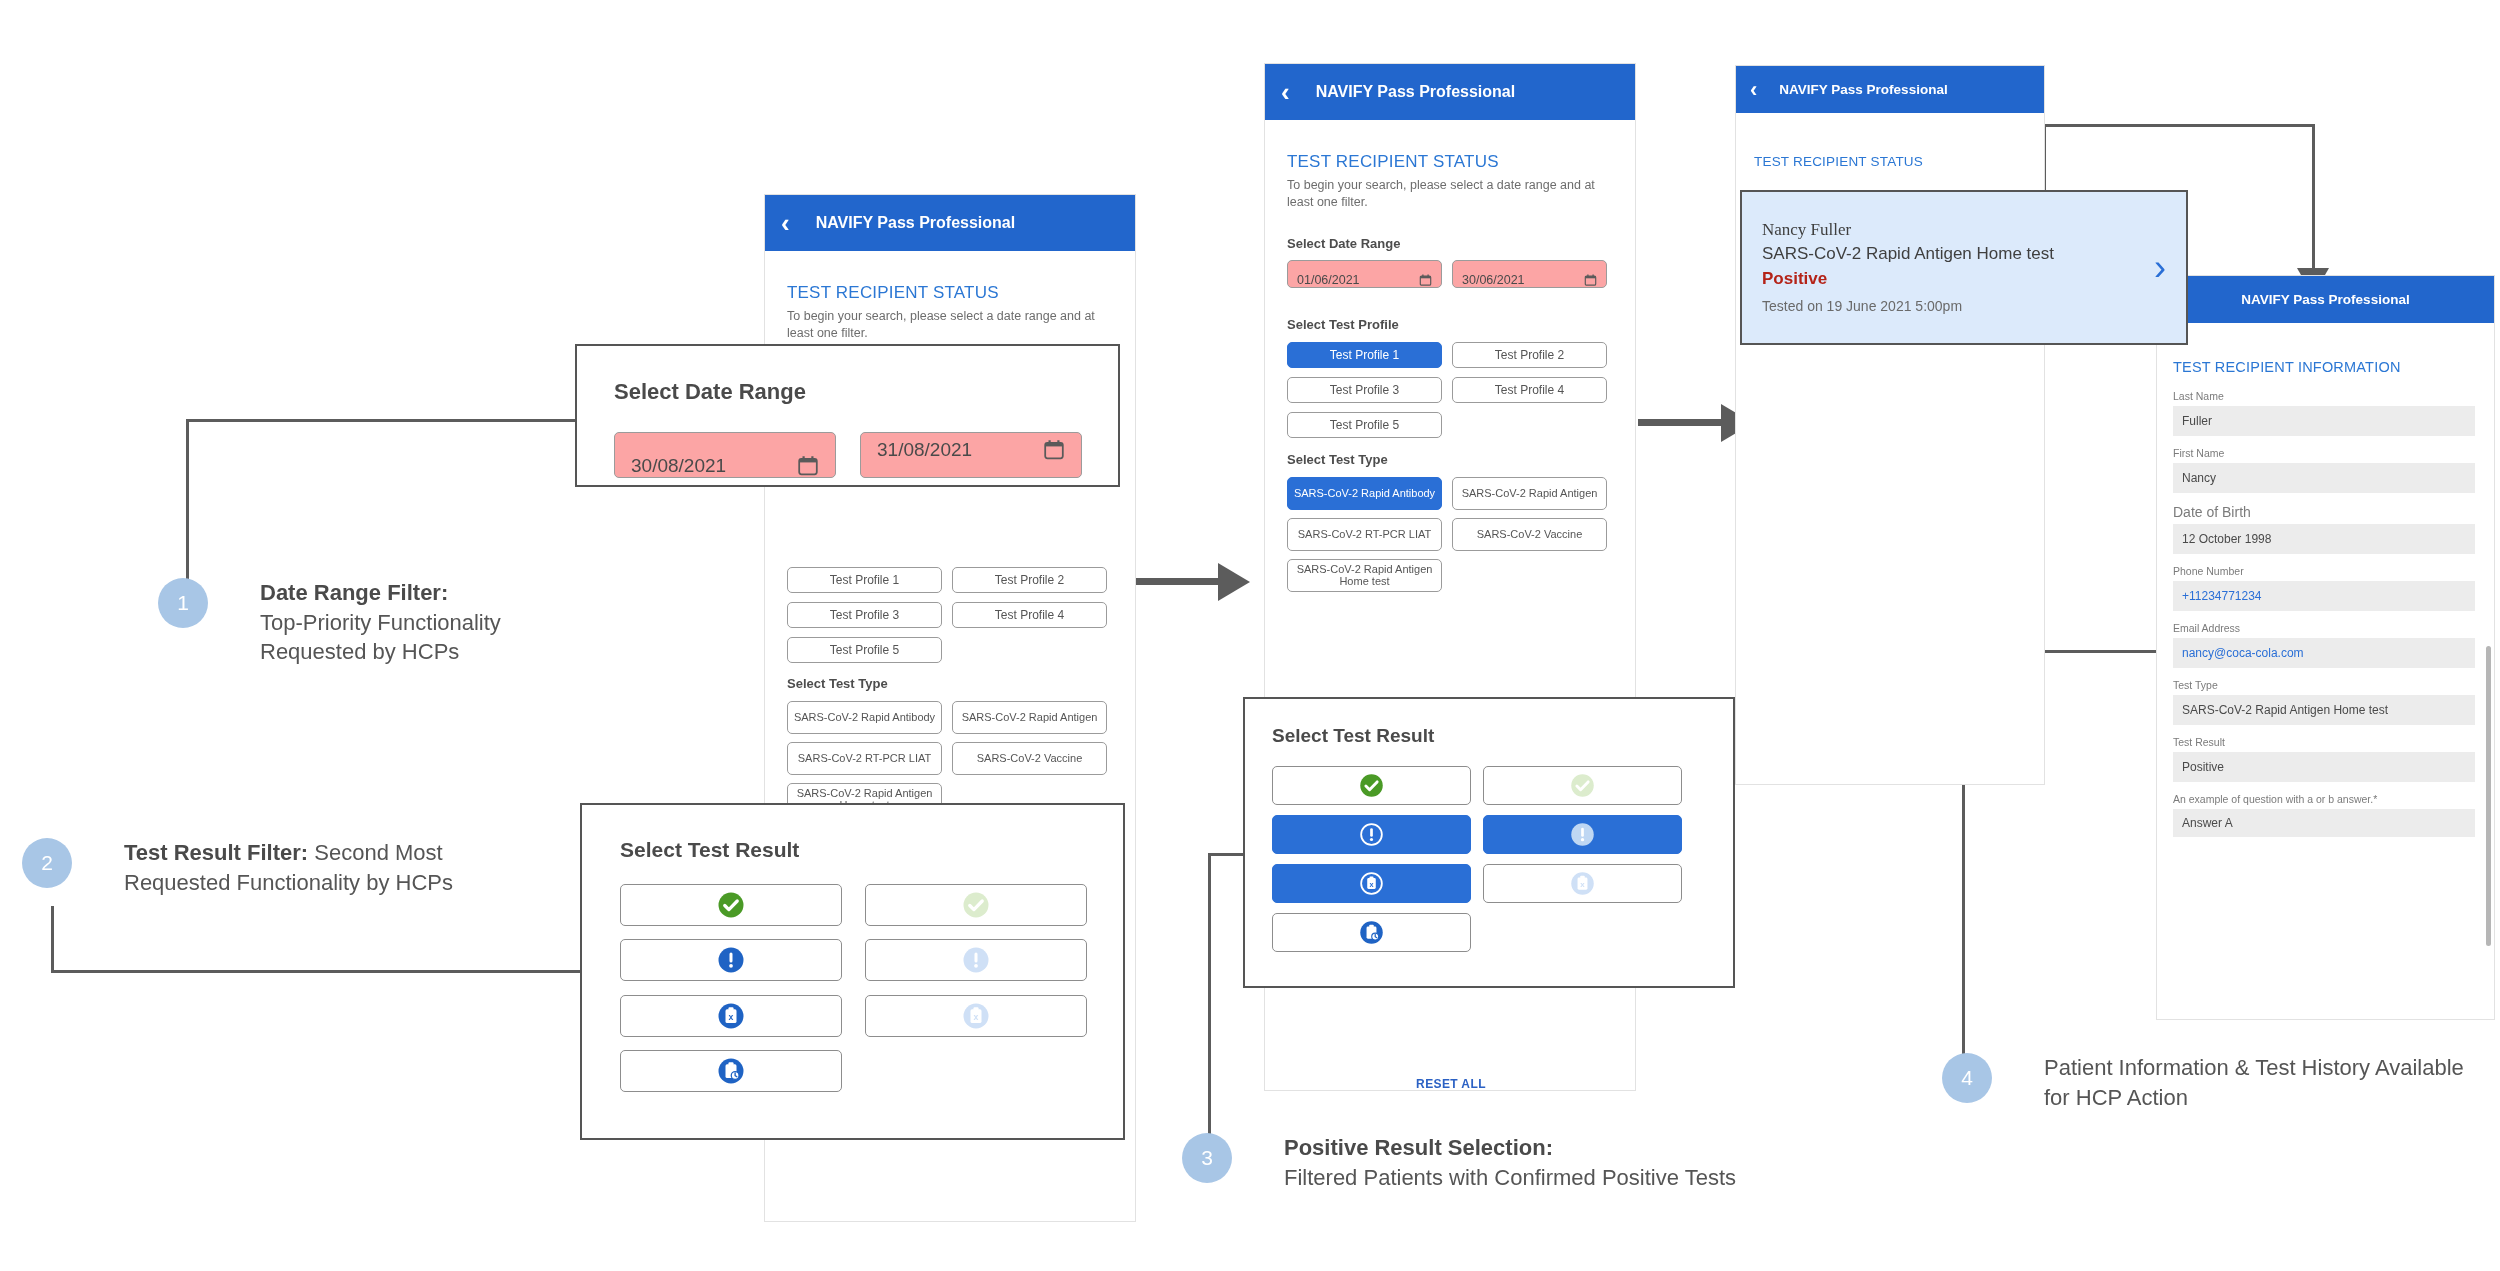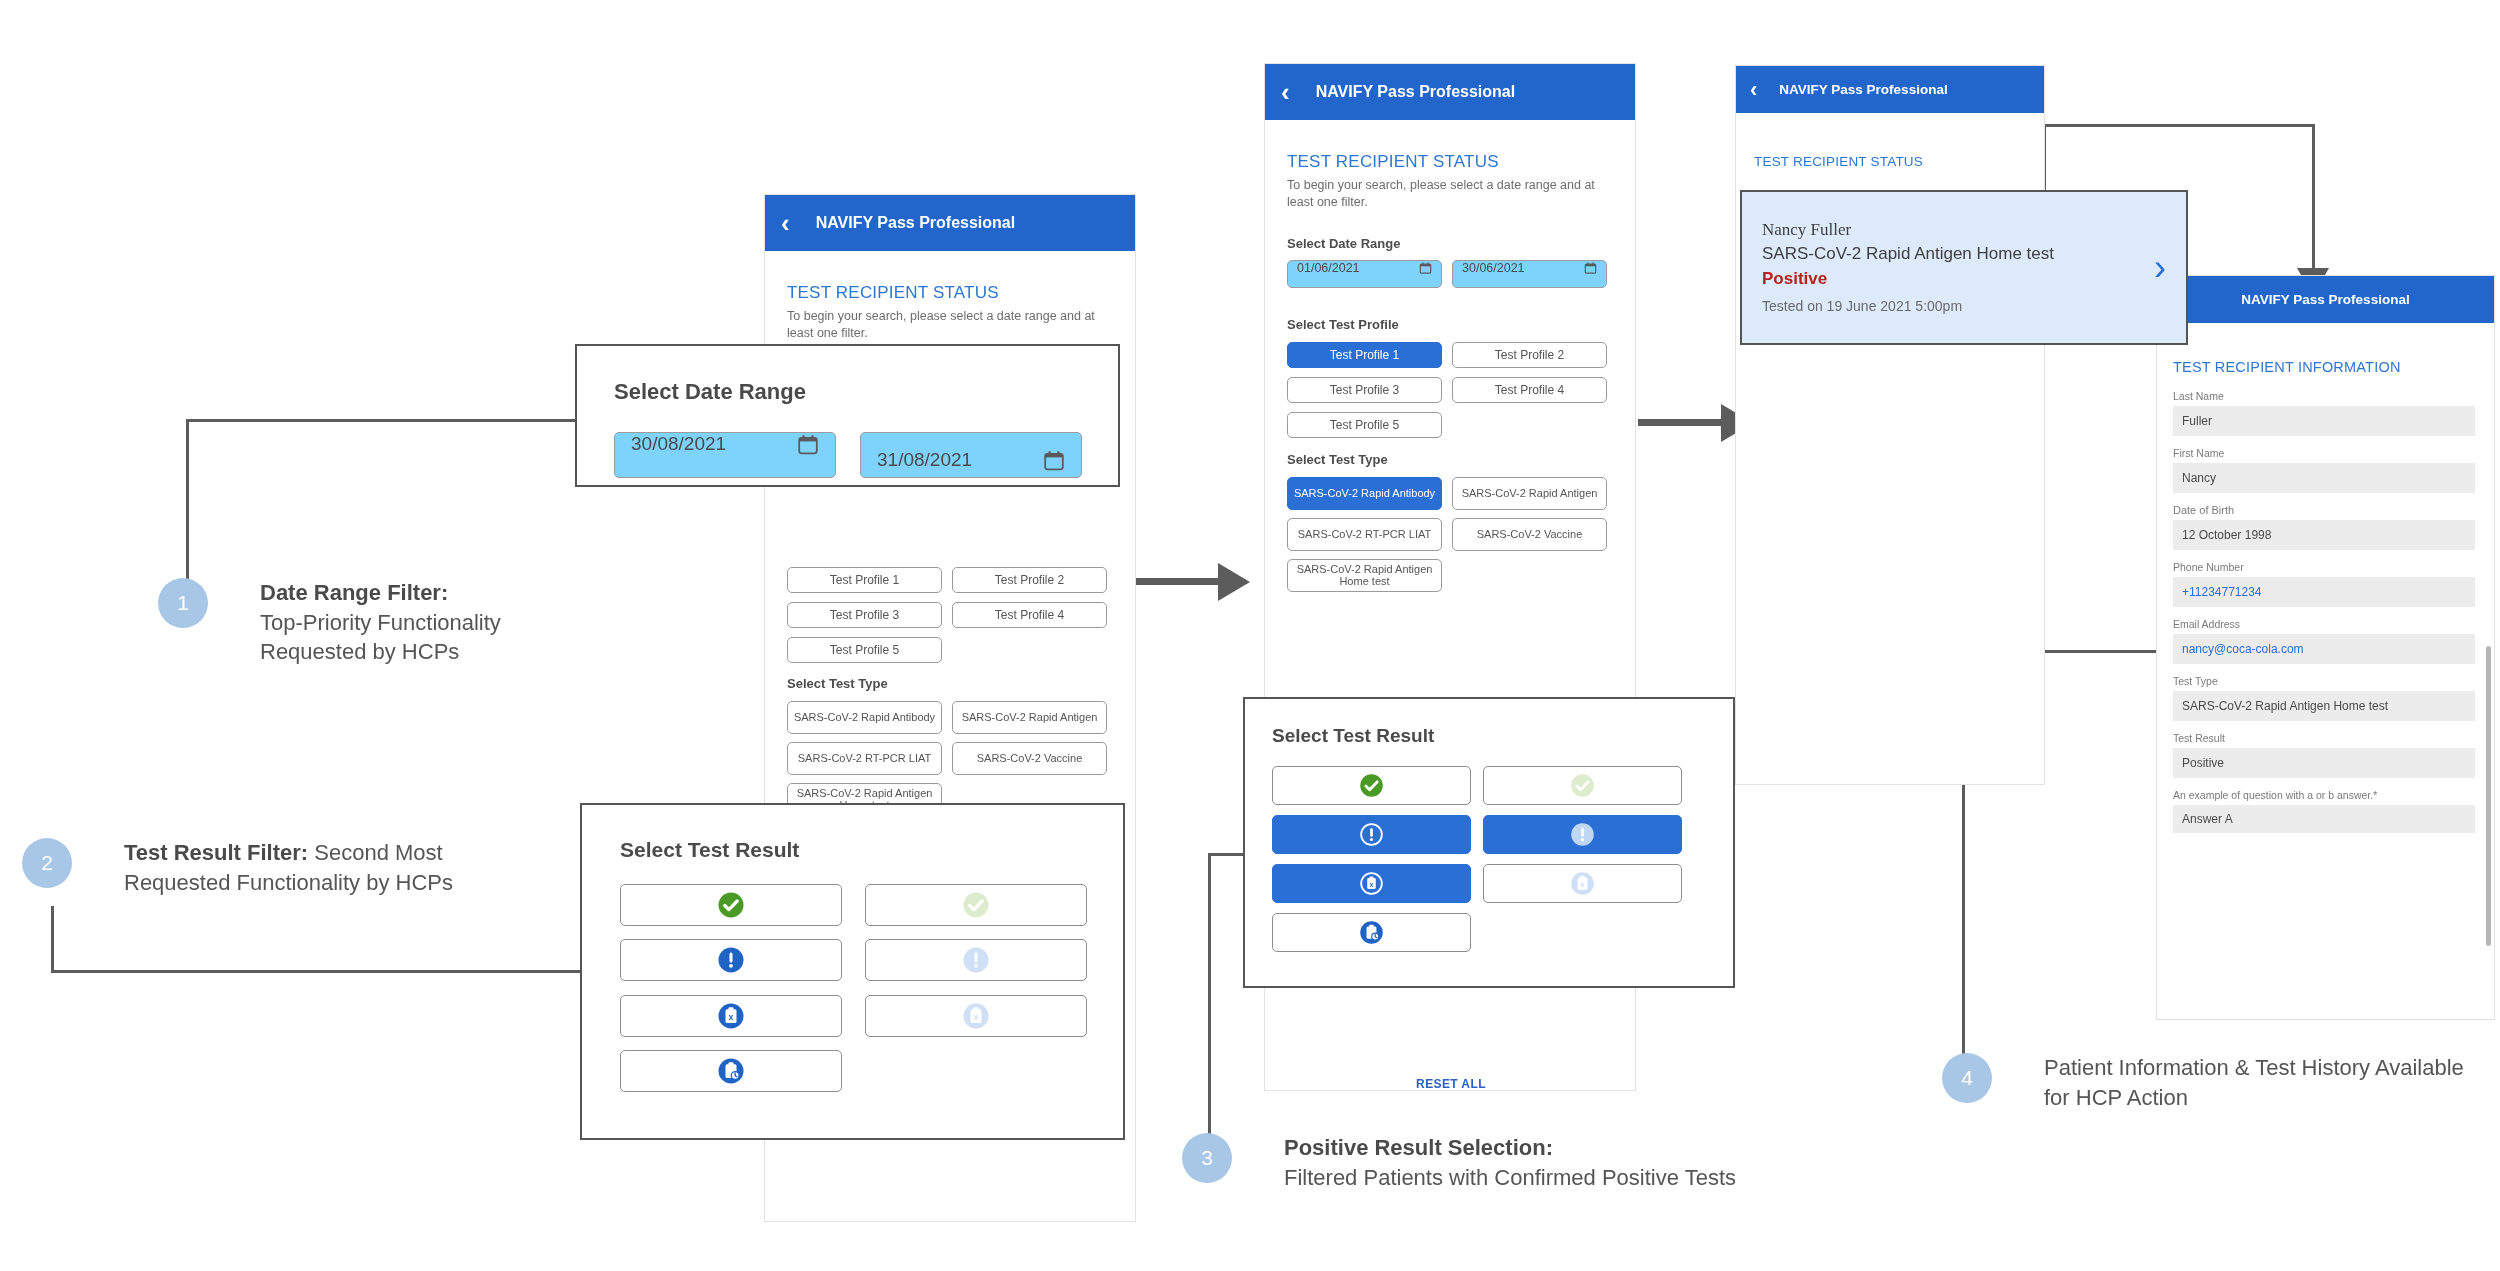--- a/index.html
+++ b/index.html
@@ -24,22 +24,22 @@
 
   .chipgrid{display:flex;flex-wrap:wrap;}
   .chip{
     box-sizing:border-box;border:1px solid #9b9b9b;border-radius:5px;background:#fff;
     color:#555;display:flex;align-items:center;justify-content:center;text-align:center;
     line-height:1.05;
   }
   .chip.sel{background:#2a6fd6;border-color:#2a6fd6;color:#fff;}
 
   .datefield{
-    box-sizing:border-box;border:1px solid #9b9b9b;border-radius:5px;background:#7dd3fc;
-    display:flex;align-items:flex-start;justify-content:space-between;color:#4a4a4a;
+    box-sizing:border-box;border:1px solid #9b9b9b;border-radius:5px;background:#fca5a5;
+    display:flex;align-items:flex-end;justify-content:space-between;color:#4a4a4a;
   }
   .calico{display:inline-block;}
 
   .resetall{color:#2b61c4;font-weight:700;letter-spacing:.4px;text-align:center;}
 
   
   .callout{
     position:absolute;background:#fff;border:2.5px solid #555;box-sizing:border-box;z-index:40;
   }
   .callout h3{margin:0;font-weight:700;color:#4a4a4a;}
@@ -205,21 +205,21 @@
     <div class="abs" style="left:16px;top:114px;width:302px;">
       <div style="margin-bottom:11px;">
         <div class="flabel" style="font-size:10.5px;margin-bottom:4px;">Last Name</div>
         <div class="fvalue" style="height:30px;padding:0 9px;font-size:12px;">Fuller</div>
       </div>
       <div style="margin-bottom:11px;">
         <div class="flabel" style="font-size:10.5px;margin-bottom:4px;">First Name</div>
         <div class="fvalue" style="height:30px;padding:0 9px;font-size:12px;">Nancy</div>
       </div>
       <div style="margin-bottom:11px;">
-        <div class="flabel" style="font-size:11px;margin-bottom:4px;">Date of Birth</div>
+        <div class="flabel" style="font-size:14px;margin-bottom:4px;">Date of Birth</div>
         <div class="fvalue" style="height:30px;padding:0 9px;font-size:12px;">12 October 1998</div>
       </div>
       <div style="margin-bottom:11px;">
         <div class="flabel" style="font-size:10.5px;margin-bottom:4px;">Phone Number</div>
         <div class="fvalue link" style="height:30px;padding:0 9px;font-size:12px;">+11234771234</div>
       </div>
       <div style="margin-bottom:11px;">
         <div class="flabel" style="font-size:10.5px;margin-bottom:4px;">Email Address</div>
         <div class="fvalue link" style="height:30px;padding:0 9px;font-size:12px;">nancy@coca-cola.com</div>
       </div>

